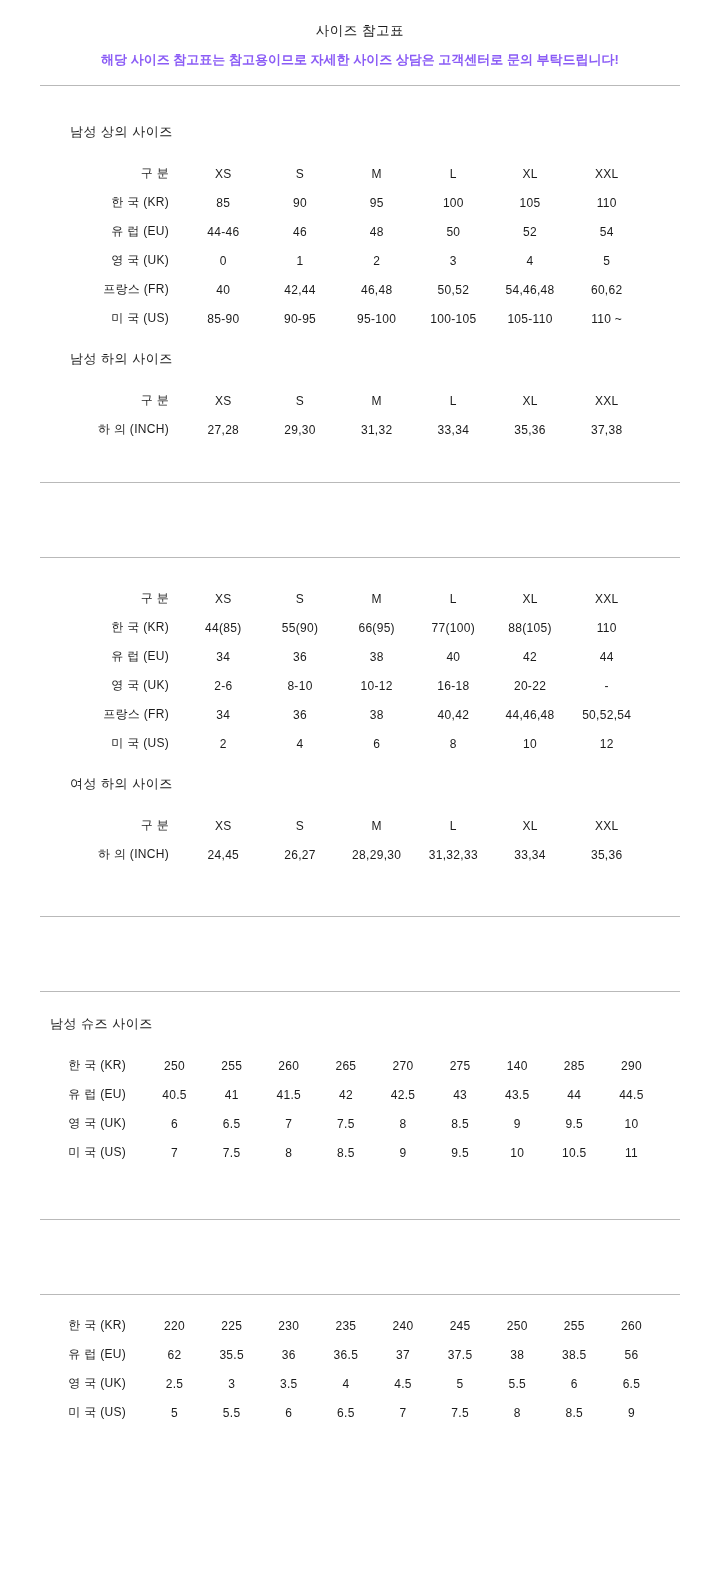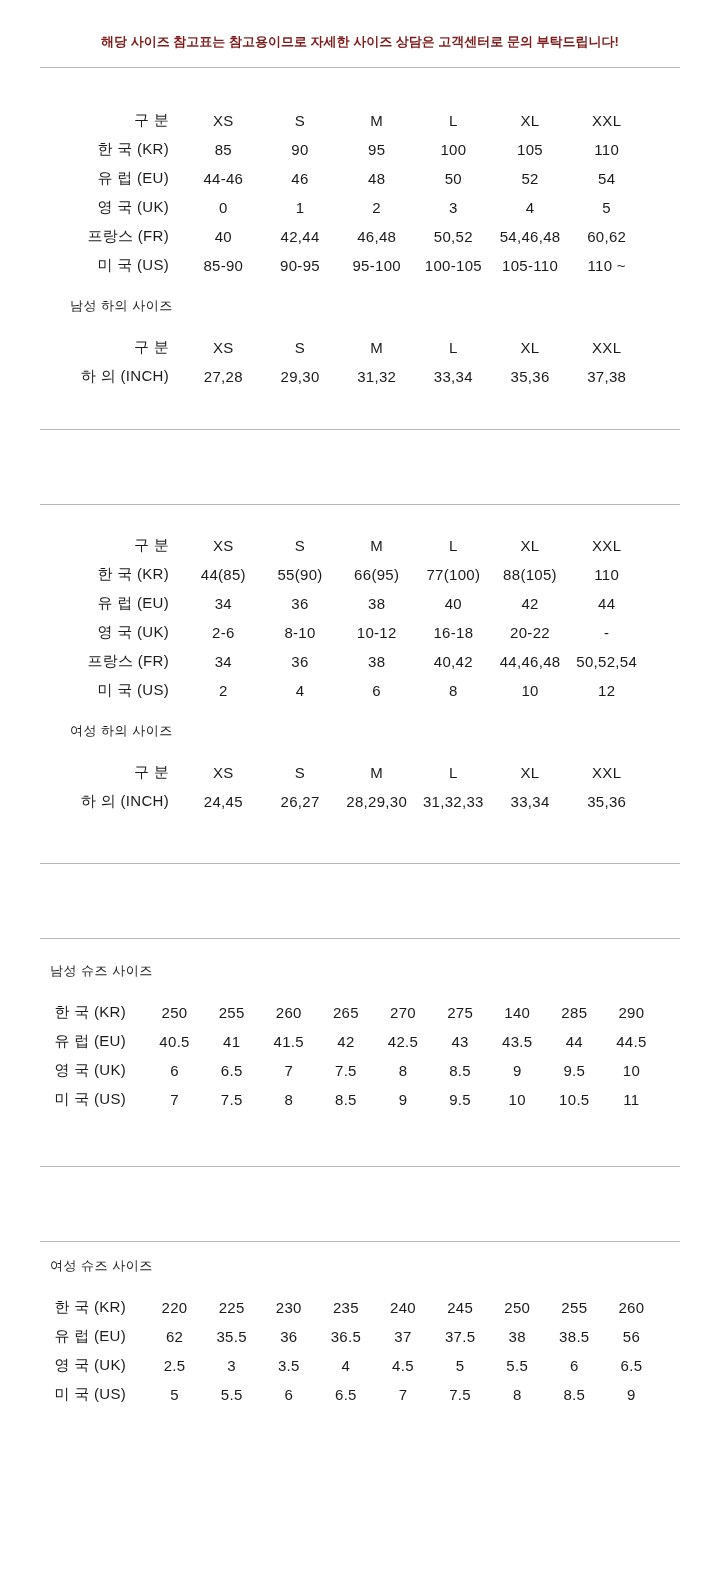--- a/index.html
+++ b/index.html
@@ -22,43 +22,45 @@
 
   
   .section-title{font-size:13px;font-weight:400;margin:0;letter-spacing:.5px;line-height:16px;}
   .apparel .section-title{margin-left:30px;margin-bottom:19px;}
   .shoes   .section-title{margin-left:14px;margin-bottom:19px;}
   .section{padding-left:40px;}
   .apparel{padding-right:75px;}
   .shoes{padding-right:60px;padding-left:36px;}
   .group .section + .section{margin-top:18px;}
 
-  .trow{display:flex;align-items:center;height:29px;font-size:15px;letter-spacing:.3px;}
+  .trow{display:flex;align-items:center;height:29px;font-size:12px;letter-spacing:.3px;}
   .label{text-align:right;box-sizing:border-box;white-space:nowrap;}
   .apparel .label{width:145px;padding-right:16px;}
   .shoes   .label{width:110px;padding-right:20px;}
   .cell{flex:1;text-align:center;white-space:nowrap;}
 
   
   .g0{padding-top:38px;padding-bottom:38px;}
   .g1{padding-top:26px;padding-bottom:47px;}
   .g2{padding-top:24px;padding-bottom:52px;}
   .g3{padding-top:16px;padding-bottom:56px;}
 </style>
 </head>
 <body>
 
 <div class="page">
   <div class="page-header">
-    <p class="warning" style="color: #7f1d1d;">해당 사이즈 참고표는 참고용이므로 자세한 사이즈 상담은 고객센터로 문의 부탁드립니다!</p>
+    <h1 class="page-title">사이즈 참고표</h1>
+    <p class="warning" style="color: #8b5cf6;">해당 사이즈 참고표는 참고용이므로 자세한 사이즈 상담은 고객센터로 문의 부탁드립니다!</p>
   </div>
   <hr class="rule">
   <main id="sections">
       <div class="group g0">
         <section class="section apparel">
+          <h3 class="section-title">남성 상의 사이즈</h3>
           <div class="table">
             <div class="trow header-row">
               <div class="label">구 분</div>
               <div class="cell">XS</div>
               <div class="cell">S</div>
               <div class="cell">M</div>
               <div class="cell">L</div>
               <div class="cell">XL</div>
               <div class="cell">XXL</div>
             </div>
@@ -275,21 +277,20 @@
               <div class="cell">11</div>
             </div>
           </div>
         </section>
       </div>
       <hr class="rule">
       <div class="divider-gap"></div>
       <hr class="rule">
       <div class="group g3">
         <section class="section shoes">
-          <h3 class="section-title">여성 슈즈 사이즈</h3>
           <div class="table">
             <div class="trow">
               <div class="label">한 국 (KR)</div>
               <div class="cell">220</div>
               <div class="cell">225</div>
               <div class="cell">230</div>
               <div class="cell">235</div>
               <div class="cell">240</div>
               <div class="cell">245</div>
               <div class="cell">250</div>

